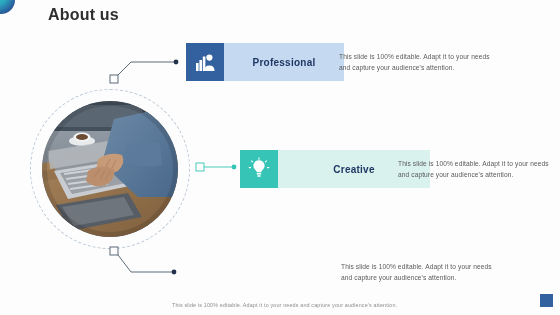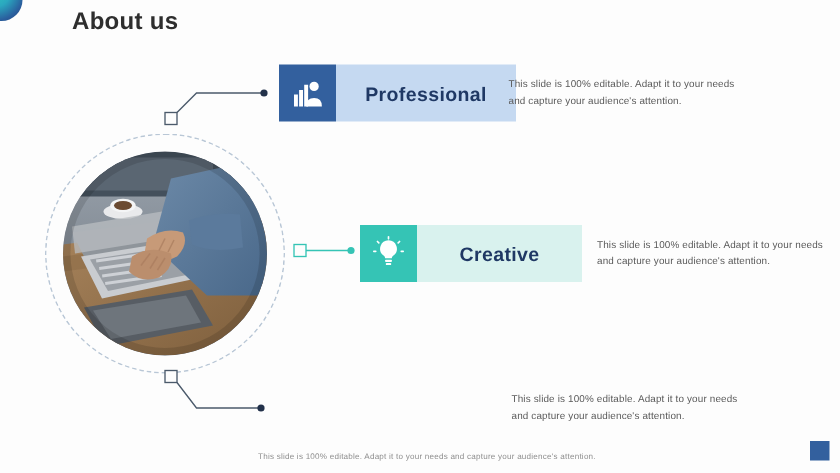--- a/index.html
+++ b/index.html
@@ -57,34 +57,34 @@
   .card .iconbox{
     width:38px;height:38px;flex:0 0 38px;
     display:flex;align-items:center;justify-content:center;
   }
   .card .iconbox svg{display:block;}
   .card .labelbox{
     height:38px;box-sizing:border-box;
     display:flex;align-items:center;justify-content:center;
   }
   .card .labelbox span{
-    font-size:13px;font-weight:bold;letter-spacing:.25px;
+    font-size:10px;font-weight:bold;letter-spacing:.25px;
   }
 
   
   .card.blue .iconbox{background:#33609e;}
   .card.blue .labelbox{background:#c5d9f1;}
   .card.blue .labelbox span{color:#1f3864;}
   
   .card.teal .iconbox{background:#35c4b5;}
   .card.teal .labelbox{background:#d9f2ee;}
   .card.teal .labelbox span{color:#1f3864;}
 
   .card .labelbox.w1{width:120px;}
-  .card .labelbox.w2{width:110px;}
+  .card .labelbox.w2{width:152px;}
   .card .labelbox.w3{width:114px;}
 
   
   .body-copy{
     position:absolute;
     font-size:6.6px;line-height:1.72;color:#5a5a5a;
     letter-spacing:.1px;
   }
 
   

